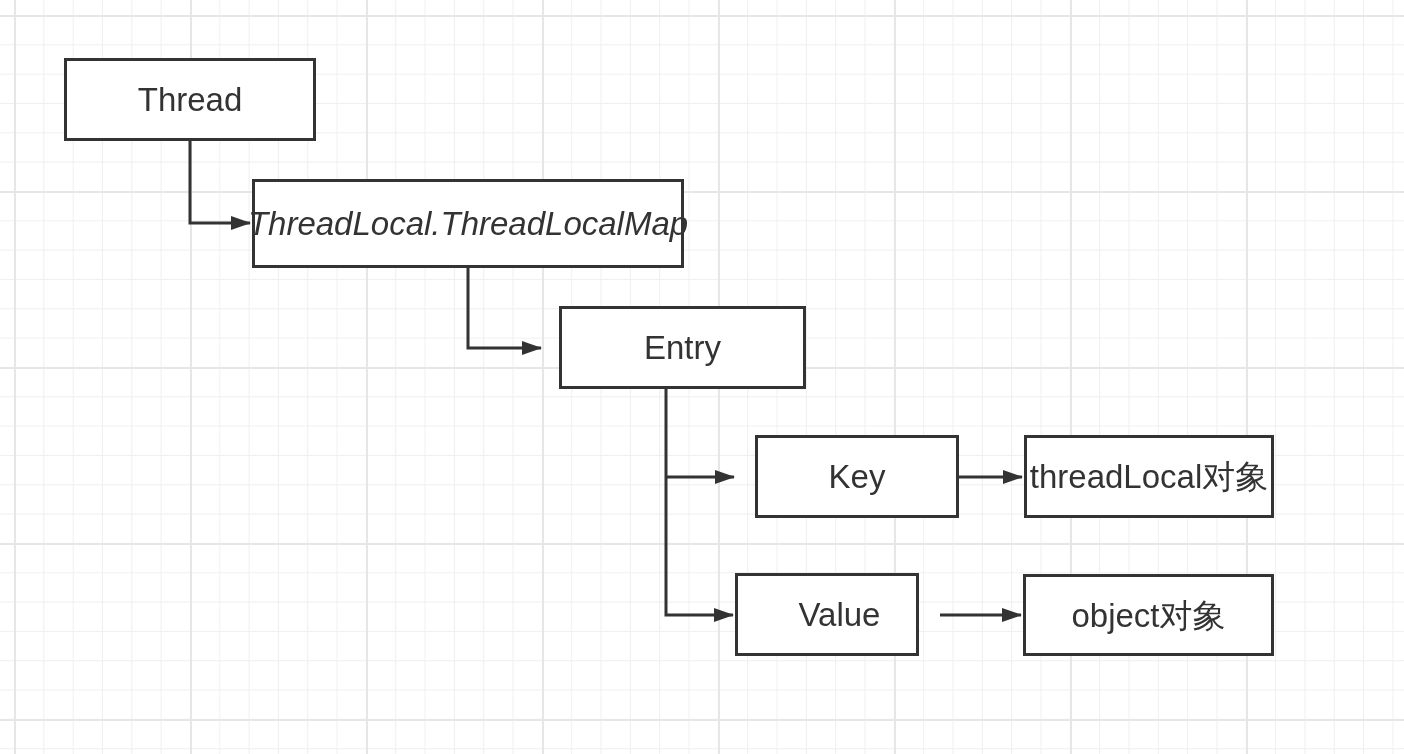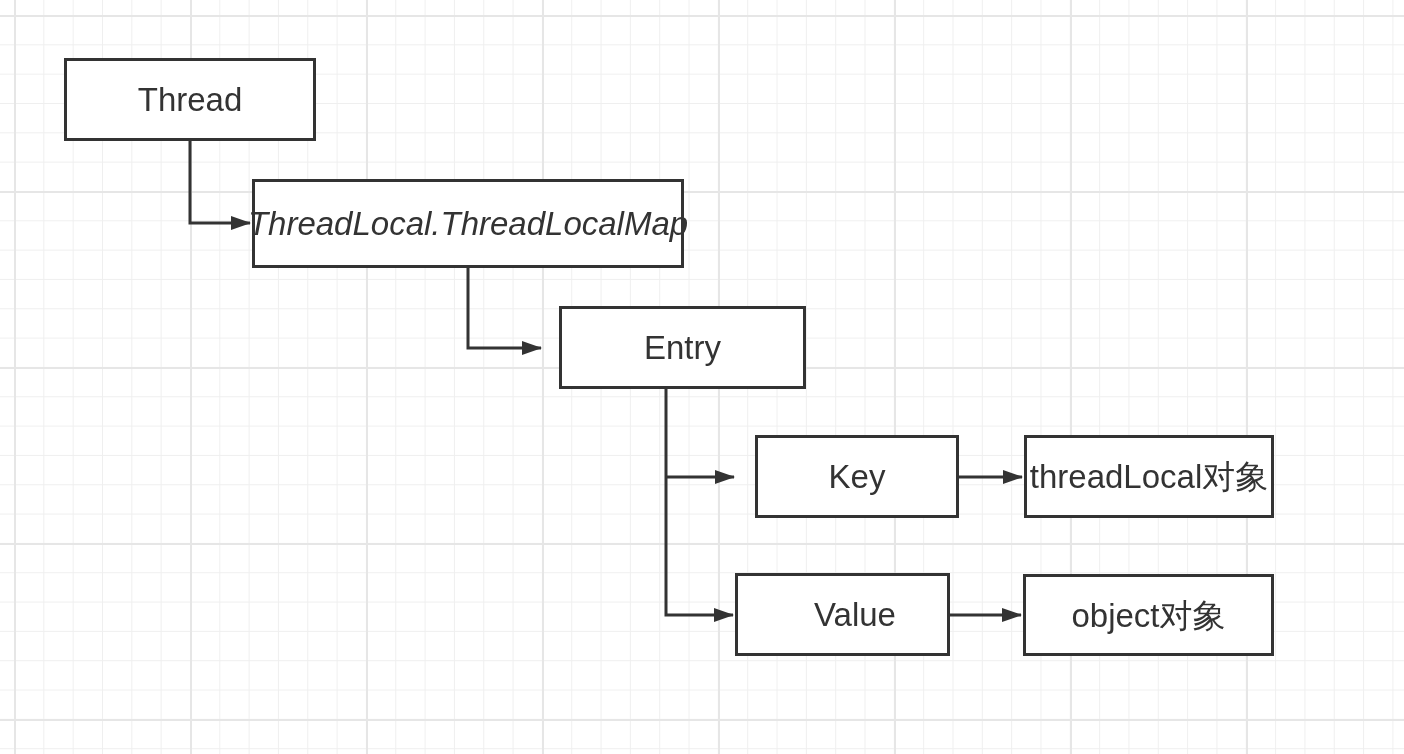--- a/index.html
+++ b/index.html
@@ -52,21 +52,21 @@
     display: flex;
     align-items: center;
     justify-content: center;
     white-space: nowrap;
   }
 
   .n-thread             { left:  64px; top:  58px; width: 252px; height: 83px; }
   .n-threadlocal-map    { left: 252px; top: 179px; width: 432px; height: 89px; font-style: italic; }
   .n-entry              { left: 543px; top: 306px; width: 247px; height: 83px; margin-left: 16px; }
   .n-key                { left: 736px; top: 435px; width: 204px; height: 83px; margin-left: 19px; }
-  .n-value              { left: 735px; top: 573px; width: 215px; height: 83px; padding-left: 25px; }
+  .n-value              { left: 735px; top: 573px; width: 184px; height: 83px; padding-left: 25px; }
   .n-threadlocal-object { left:1024px; top: 435px; width: 250px; height: 83px; }
   .n-object-object      { left:1023px; top: 574px; width: 251px; height: 82px; }
 </style>
 </head>
 <body>
 
 <div class="canvas">
 
   <svg class="edges-layer" viewBox="0 0 1404 754" xmlns="http://www.w3.org/2000/svg">
     <defs>

